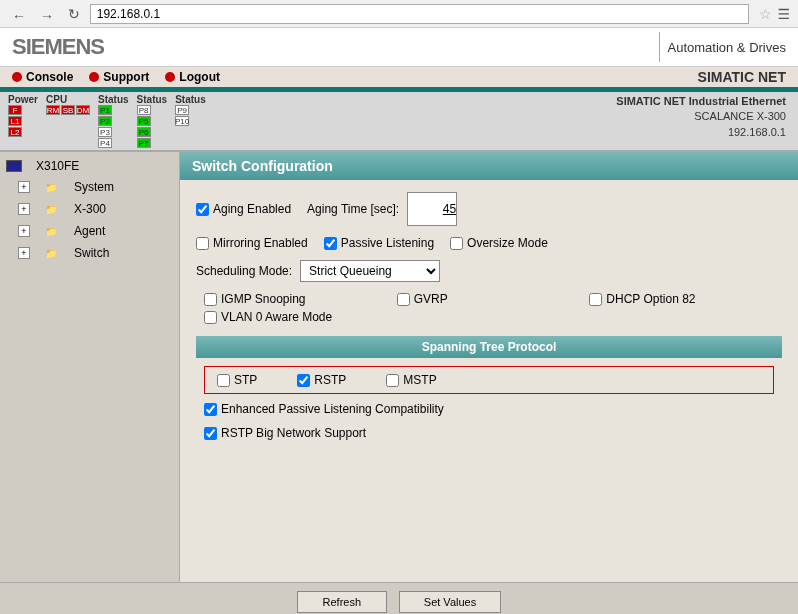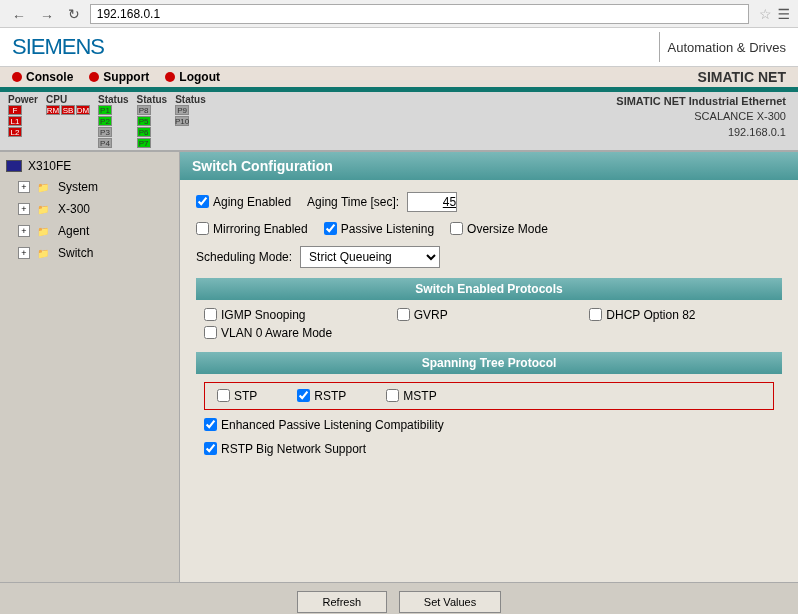--- a/index.html
+++ b/index.html
@@ -38,22 +38,22 @@
     .app-header {
       background: white;
       display: flex;
       justify-content: space-between;
       align-items: center;
       padding: 4px 12px;
       border-bottom: 1px solid #ccc;
     }
     .siemens-logo {
       font-size: 22px;
-      font-weight: normal;
-      color: #0369a1;
+      font-weight: bold;
+      color: #737373;
       letter-spacing: -1px;
     }
     .header-right {
       display: flex;
       align-items: center;
       gap: 8px;
     }
     .header-divider {
       width: 1px;
       height: 30px;
@@ -125,21 +125,21 @@
       width: 14px;
       height: 10px;
       border: 1px solid #888;
       display: flex;
       align-items: center;
       justify-content: center;
       font-size: 8px;
     }
     .ind-green { background: #00cc00; }
     .ind-red { background: #cc0000; color: white; }
-    .ind-empty { background: #a3a3a3; }
+    .ind-empty { background: #ffffff; }
     .status-right {
       margin-left: auto;
       text-align: right;
       padding: 2px 12px;
       font-size: 11px;
       color: #333;
       line-height: 1.4;
     }
     .status-right .title { font-weight: bold; }
 
@@ -208,36 +208,37 @@
 
     .config-row {
       display: flex;
       align-items: center;
       margin-bottom: 10px;
       gap: 16px;
     }
 
     .checkbox-label {
       display: flex;
+      align-items: center;
       gap: 4px;
       font-size: 12px;
     }
     .checkbox-label input[type="checkbox"] {
       width: 13px;
       height: 13px;
     }
 
     .aging-time-row {
       display: flex;
       align-items: center;
       gap: 8px;
     }
     .aging-time-input {
       width: 50px;
-      height: 20px;
+      height: 34px;
       border: 1px solid #888;
       text-align: right;
       padding: 0 0;
       font-size: 12px;
       text-decoration: underline;
     }
 
     .scheduling-row {
       display: flex;
       align-items: center;
@@ -302,21 +303,21 @@
       font-size: 11px;
       background: #e8e4dc;
       border: 1px solid #888;
       cursor: pointer;
       min-width: 90px;
     }
 
     .sidebar-root {
       display: flex;
       align-items: center;
-      gap: 6px;
+      gap: 14px;
       padding: 3px 2px;
       cursor: pointer;
       font-size: 12px;
     }
     .indent1 { margin-left: 12px; }
   </style>
 </head>
 <body>
 
 <div class="browser-bar">
@@ -466,21 +467,20 @@
 
       <div class="scheduling-row">
         <span>Scheduling Mode:</span>
         <select class="scheduling-select">
           <option>Strict Queueing</option>
           <option>WFQ</option>
           <option>WRR</option>
         </select>
       </div>
 
-      <div class="section-header">Switch Enabled Protocols</div>
       <div class="protocols-grid">
         <label class="checkbox-label">
           <input type="checkbox" style="">
           <span>IGMP Snooping</span>
         </label>
         <label class="checkbox-label">
           <input type="checkbox" style="">
           <span>GVRP</span>
         </label>
         <label class="checkbox-label">

